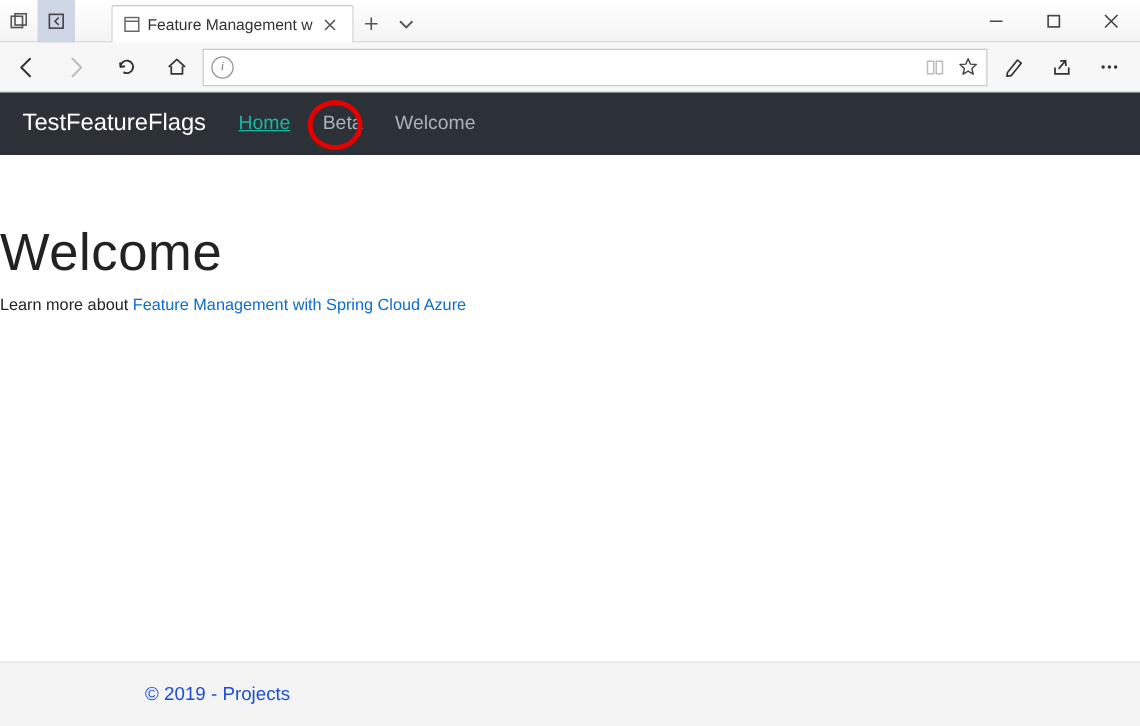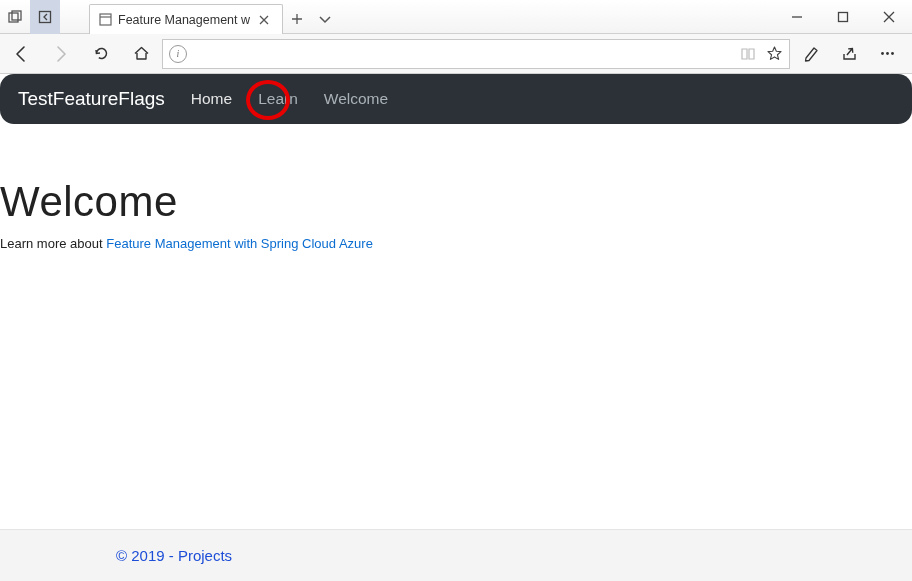--- a/index.html
+++ b/index.html
@@ -25,24 +25,24 @@
   .addr-wrap { flex:1; height:30px; border:1px solid #c8c8c8; background:#fff; display:flex; align-items:center; padding:0 6px; gap:8px; }
   .info-icn { width:18px; height:18px; border:1px solid #999; border-radius:50%; display:flex; align-items:center; justify-content:center; font-size:10px; color:#777; font-style:italic; font-family: Georgia, serif;}
   .url { font-size:14px; color:#111; }
   .url .muted { color:#888; }
   .addr-right { margin-left:auto; display:flex; align-items:center; gap:10px; }
   .reading-icn { width:16px; height:16px; color:#bcbcbc; }
   .star { font-size:18px; color:#555; }
   .right-tools { display:flex; }
 
   
-  .navbar { height:50px; background:#2b3137; display:flex; align-items:center; padding:0 18px; gap:26px;border-radius:14px; }
+  .navbar { height:50px; background:#2b3137; display:flex; align-items:center; padding:0 18px; gap:26px; }
   .brand { color:#fff; font-size:19px; }
   .nav-link { color:#aab2b8; font-size:15.5px; text-decoration:none; position:relative; }
-  .nav-link.active { color:#e5e5e5; }
+  .nav-link.active { color:#14b8a6;text-decoration:underline; }
   .circle-marker { position:absolute; width:44px; height:40px; border:4px solid #e60000; border-radius:50%; pointer-events:none; left:-12px; top:-10px; }
 
   
   .content { padding: 54px 0 0 0; height: calc(581px - 34px - 40px - 50px - 52px); }
   .content-inner { width:680px; }
   h1.page-title { font-weight:300; font-size:42px; color:#222; letter-spacing:0.5px; margin-bottom:10px;}
   .lead { font-size:13px; color:#222; }
   .lead a { color:#0b6dd1; text-decoration:none; }
 
   
@@ -171,21 +171,21 @@
           <circle cx="13.5" cy="8.5" r="1.4" fill="#333"></circle>
         </svg>
     </div>
   </div>
 </div>
 
 <div class="navbar">
   <span class="brand">TestFeatureFlags</span>
   <a href="#" class="nav-link active">Home</a>
   <span style="position:relative;">
-    <a href="#" class="nav-link">Learn</a>
+    <a href="#" class="nav-link">Beta</a>
     <span class="circle-marker"></span>
   </span>
   <a href="#" class="nav-link">Welcome</a>
 </div>
 
 <div class="content">
   <div class="content-inner">
     <h1 class="page-title">Welcome</h1>
     <p class="lead">
       <span>Learn more about </span><a href="#">Feature Management with Spring Cloud Azure</a>

